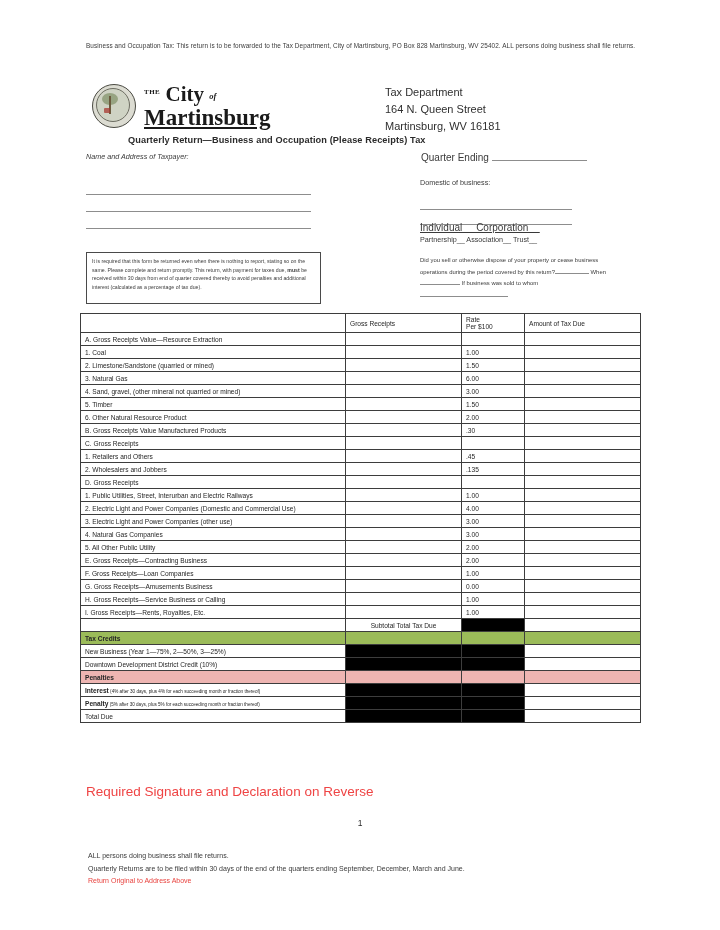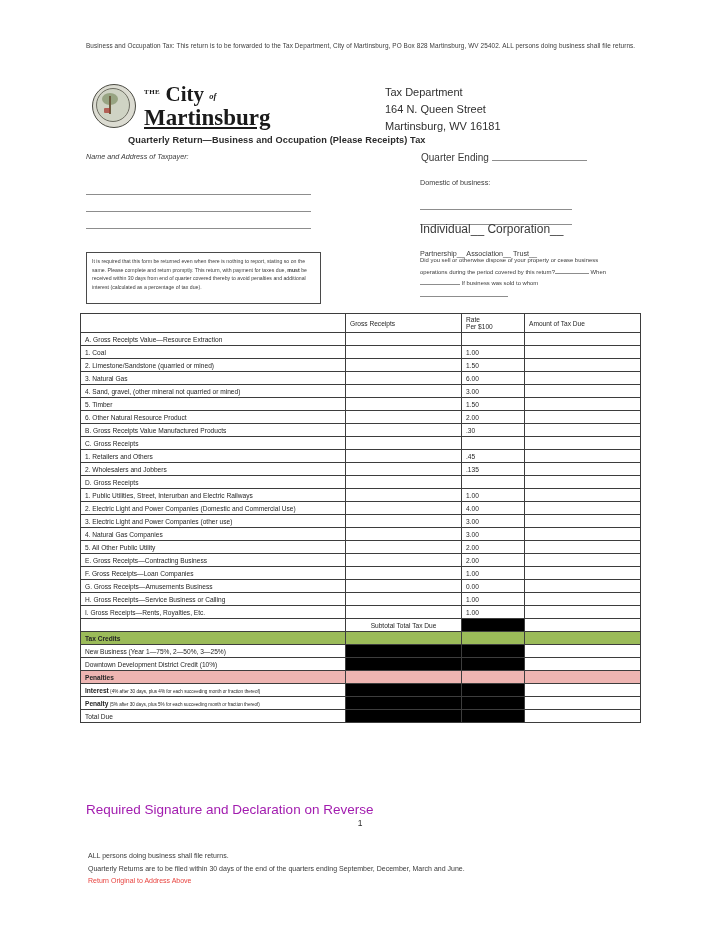--- a/index.html
+++ b/index.html
@@ -194,32 +194,32 @@
     width: 152px;
   }
   .cob-lines .rule {
     border-bottom: 1px solid #8d8d8d;
     height: 14px;
   }
   .entity-1 {
     position: absolute;
     left: 420px;
     top: 222px;
-    font-size: 12px;
+    font-size: 10px;
     color: #3a3a3a;
     white-space: nowrap;
+    text-decoration: underline;
   }
   .entity-2 {
     position: absolute;
     left: 420px;
     top: 235px;
     font-size: 7.2px;
     color: #3a3a3a;
     white-space: nowrap;
-    margin-top: 14px;
   }
 
   
   .notice {
     position: absolute;
     left: 86px;
     top: 252px;
     width: 235px;
     height: 52px;
     border: 1px solid #4a4a4a;
@@ -291,22 +291,21 @@
   td.subtot { text-align: center; font-size: 6.6px; }
   td.tall { height: 22px; }
   .tiny { font-size: 4.6px; }
 
   
   .sig {
     position: absolute;
     left: 86px;
     top: 784px;
     font-size: 13.5px;
-    color: #a21caf;
-    margin-top: 18px;
+    color: #ef4444;
   }
   .pageno {
     position: absolute;
     left: 0;
     top: 818px;
     width: 720px;
     text-align: center;
     font-size: 8.5px;
     color: #2b2b2b;
   }

